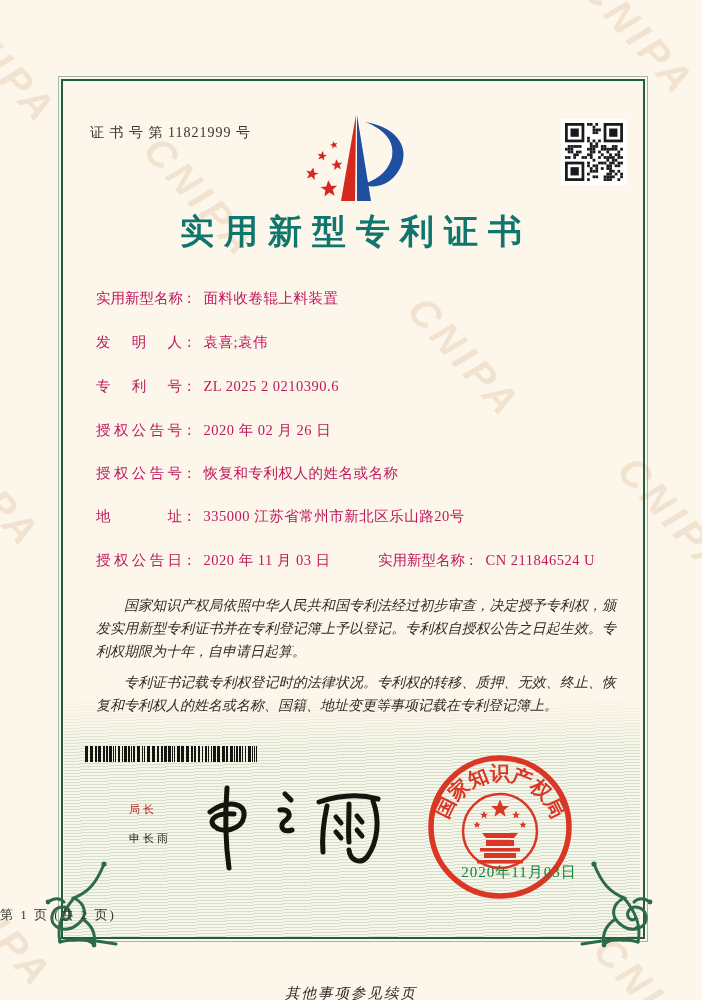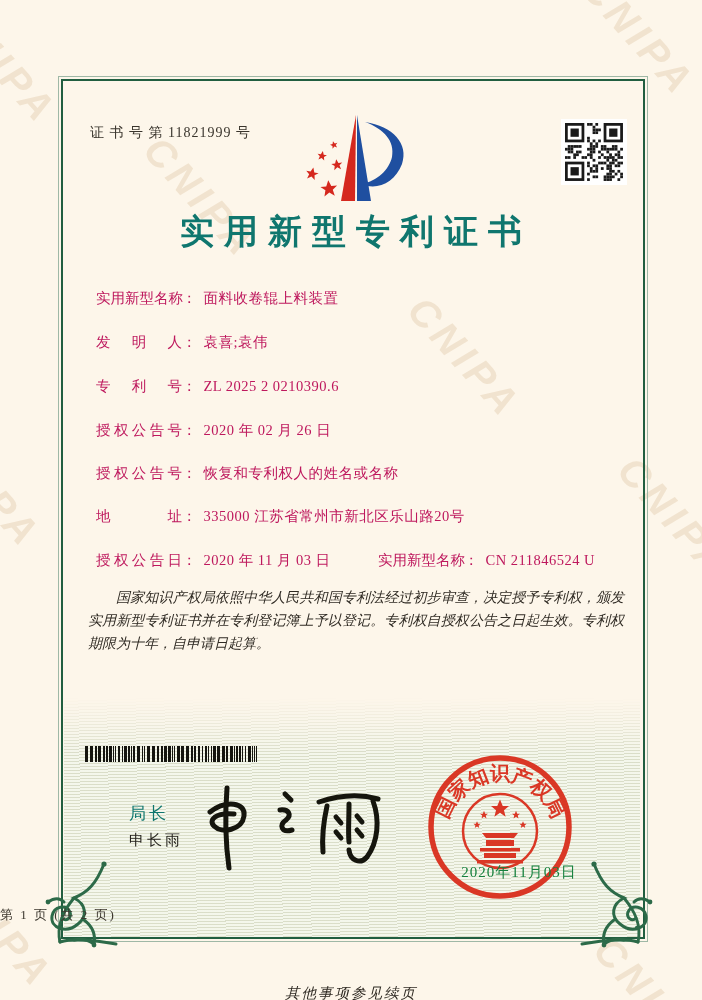--- a/index.html
+++ b/index.html
@@ -47,31 +47,31 @@
     font-size:14.5px;color:#be185d;white-space:nowrap;
   }
   .field-label{display:inline-block;width:86px;text-align:justify;text-align-last:justify;}
   .field-colon{display:inline-block;margin-right:7px;}
   .field-value{letter-spacing:0.5px;}
   .field-second{position:absolute;left:282px;top:0;}
   .paragraphs{
     position:absolute;left:88px;top:586px;width:536px;z-index:5;
     font-size:14px;font-style:italic;line-height:23px;color:#2f2a23;text-align:justify;
   }
-  .paragraphs p{margin:0;text-indent:2em;}
+  .paragraphs p{margin:8px;text-indent:2em;}
   .barcode{position:absolute;left:85px;top:746px;z-index:5;}
   .sig-title{
     position:absolute;left:129px;top:802px;z-index:5;
     font-family:Liberation Mono, monospace;
-    font-size:17px;letter-spacing:3px;color:#0f766e;
+    font-size:11px;letter-spacing:3px;color:#b91c1c;
   }
   .sig-name{
     position:absolute;left:129px;top:831px;z-index:5;
     font-family:"Liberation Sans","DejaVu Sans",sans-serif;
-    font-size:15px;letter-spacing:3px;color:#23211b;
+    font-size:11px;letter-spacing:3px;color:#23211b;
   }
   .signature-svg{position:absolute;left:192px;top:772px;z-index:5;}
   .seal{position:absolute;left:424px;top:751px;z-index:6;opacity:0.93;}
   .seal-date{
     position:absolute;left:434px;top:863px;width:170px;z-index:7;text-align:center;
     font-size:15px;letter-spacing:1px;color:#15803d;
   }
   .page-num{
     position:absolute;left:0;right:0;top:906px;z-index:5;
     font-size:13px;letter-spacing:2px;color:#3d382f;
@@ -305,20 +305,21 @@
 </div>
 <div class="field-row" style="top:551px">
   <span class="field-label">授权公告日</span><span class="field-colon">：</span><span class="field-value">2020 年 11 月 03 日</span>
   <span class="field-second">
     <span class="field-label">实用新型名称</span><span class="field-colon">：</span><span class="field-value">CN 211846524 U</span>
   </span>
 </div>
 
 <div class="paragraphs">
   <p>国家知识产权局依照中华人民共和国专利法经过初步审查，决定授予专利权，颁发实用新型专利证书并在专利登记簿上予以登记。专利权自授权公告之日起生效。专利权期限为十年，自申请日起算。</p>
+  <p>专利证书记载专利权登记时的法律状况。专利权的转移、质押、无效、终止、恢复和专利权人的姓名或名称、国籍、地址变更等事项记载在专利登记簿上。</p>
 </div>
 
 <svg class="barcode" width="180" height="16" viewBox="0 0 180 16">
   <g id="barcode-bars" fill="#15150f">
       <rect x="0" y="0" width="3" height="16"></rect>
       <rect x="5" y="0" width="3" height="16"></rect>
       <rect x="10" y="0" width="2" height="16"></rect>
       <rect x="13" y="0" width="3" height="16"></rect>
       <rect x="18" y="0" width="2" height="16"></rect>
       <rect x="21" y="0" width="2" height="16"></rect>

